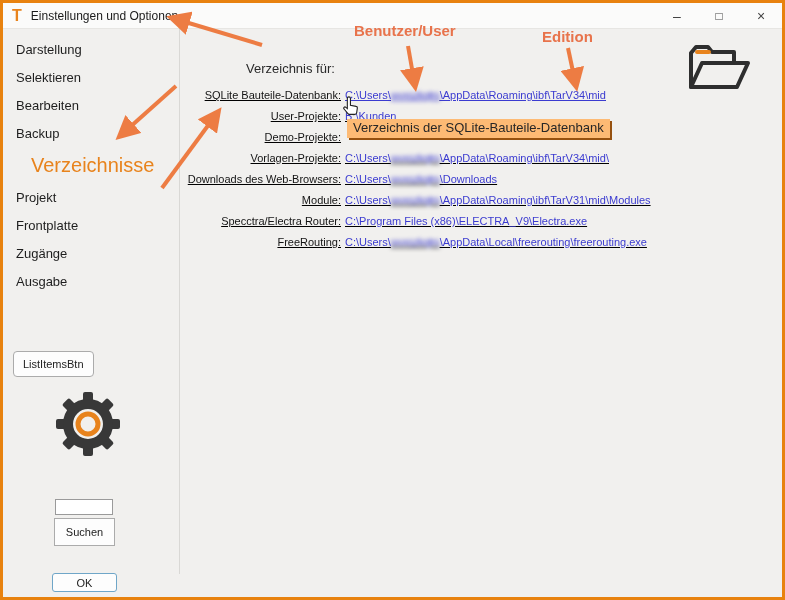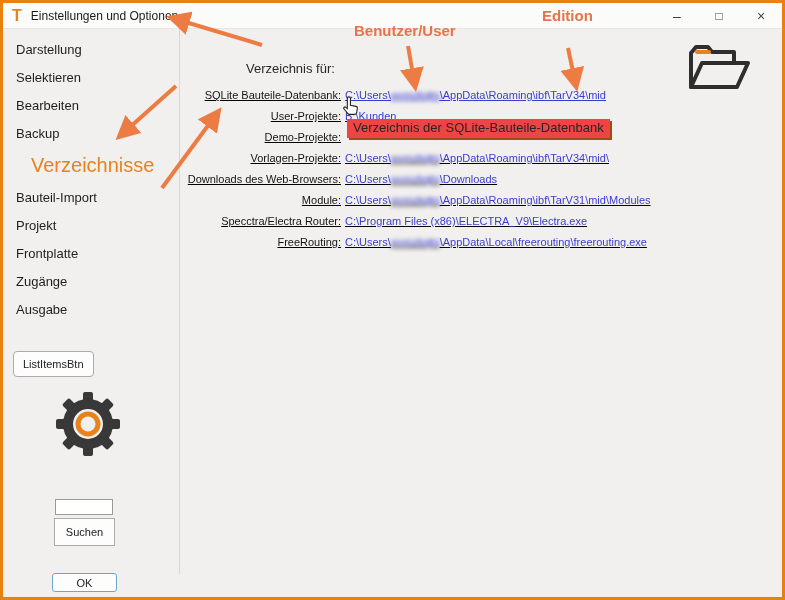--- a/index.html
+++ b/index.html
@@ -28,21 +28,21 @@
   .heading{position:absolute;left:66px;top:32px;font-size:13px;color:#2a2a2a;}
   .dir-row{position:absolute;left:0;display:flex;align-items:baseline;font-size:11px;white-space:nowrap;text-decoration:underline;}
   .dir-label{display:inline-block;width:161px;text-align:right;color:#141414;}
   .dir-value{margin-left:4px;color:#3B3BD0;}
   .dir-value.linked{text-decoration:underline;}
   .censored{filter:blur(2px);letter-spacing:-0.5px;}
   .folder-wrap{position:absolute;left:505px;top:10px;width:68px;height:56px;}
   
   .overlay{position:absolute;inset:0;pointer-events:none;}
   .anno-label{position:absolute;font-weight:bold;font-size:15px;color:#E8734B;}
-  .tooltip{position:absolute;left:347px;top:119px;height:19px;background:#ef4444;color:#262626;font-size:13px;padding:1px 6px 0 6px;box-shadow:2px 2px 0 #96510F;white-space:nowrap;}
+  .tooltip{position:absolute;left:347px;top:119px;height:19px;background:#fdba74;color:#262626;font-size:13px;padding:1px 6px 0 6px;box-shadow:2px 2px 0 #96510F;white-space:nowrap;}
   .cursor-wrap{position:absolute;left:343px;top:96px;width:18px;height:20px;}
 </style>
 </head>
 <body>
 
 <div class="stage">
   <div class="window">
 
     <div class="titlebar">
       <span class="app-icon">T</span>
@@ -55,21 +55,20 @@
     </div>
 
     <div class="frame-body">
 
       <div class="sidebar">
         <div class="side-item">Darstellung</div>
         <div class="side-item">Selektieren</div>
         <div class="side-item">Bearbeiten</div>
         <div class="side-item">Backup</div>
         <div class="side-item active">Verzeichnisse</div>
-        <div class="side-item">Bauteil-Import</div>
         <div class="side-item">Projekt</div>
         <div class="side-item">Frontplatte</div>
         <div class="side-item">Zugänge</div>
         <div class="side-item">Ausgabe</div>
 
         <button class="mini-btn">ListItemsBtn</button>
 
         <div class="gear-wrap">
           <svg width="66" height="66" viewBox="0 0 66 66">
             <g fill="#383838">
@@ -162,21 +161,21 @@
           <path d="M0 0 L6 3 L0 6 Z" fill="#ED7C43"></path>
         </marker>
       </defs>
       <line x1="262" y1="45" x2="172" y2="18" stroke="#ED7C43" stroke-width="4" marker-end="url(#ah)"></line>
       <line x1="176" y1="86" x2="120" y2="136" stroke="#ED7C43" stroke-width="4" marker-end="url(#ah)"></line>
       <line x1="162" y1="188" x2="218" y2="112" stroke="#ED7C43" stroke-width="4" marker-end="url(#ah)"></line>
       <line x1="408" y1="46" x2="415" y2="86" stroke="#ED7C43" stroke-width="4" marker-end="url(#ah)"></line>
       <line x1="568" y1="48" x2="576" y2="86" stroke="#ED7C43" stroke-width="4" marker-end="url(#ah)"></line>
     </svg>
     <div class="anno-label" style="left:354px;top:22px">Benutzer/User</div>
-    <div class="anno-label" style="left:542px;top:7px">Edition</div>
+    <div class="anno-label" style="left:542px;top:28px">Edition</div>
     <div class="tooltip">Verzeichnis der SQLite-Bauteile-Datenbank</div>
     <div class="cursor-wrap">
       <svg width="18" height="20" viewBox="0 0 16 18">
         <path d="M5.2 0.8 C6 0.8 6.6 1.4 6.6 2.2 L6.6 8.4 L11.6 9.3 C12.4 9.4 12.9 10.1 12.8 10.9 L12.2 15.1 C12.1 15.9 11.4 16.5 10.6 16.5 L5.6 16.5 C5.1 16.5 4.6 16.3 4.3 15.9 L0.9 11.7 C0.5 11.3 0.5 10.6 0.9 10.2 C1.3 9.8 2 9.8 2.5 10.2 L3.8 11.3 L3.8 2.2 C3.8 1.4 4.4 0.8 5.2 0.8 Z" fill="#FFFFFF" stroke="#222222" stroke-width="1"></path>
       </svg>
     </div>
   </div>
 </div>
 
 </body></html>

